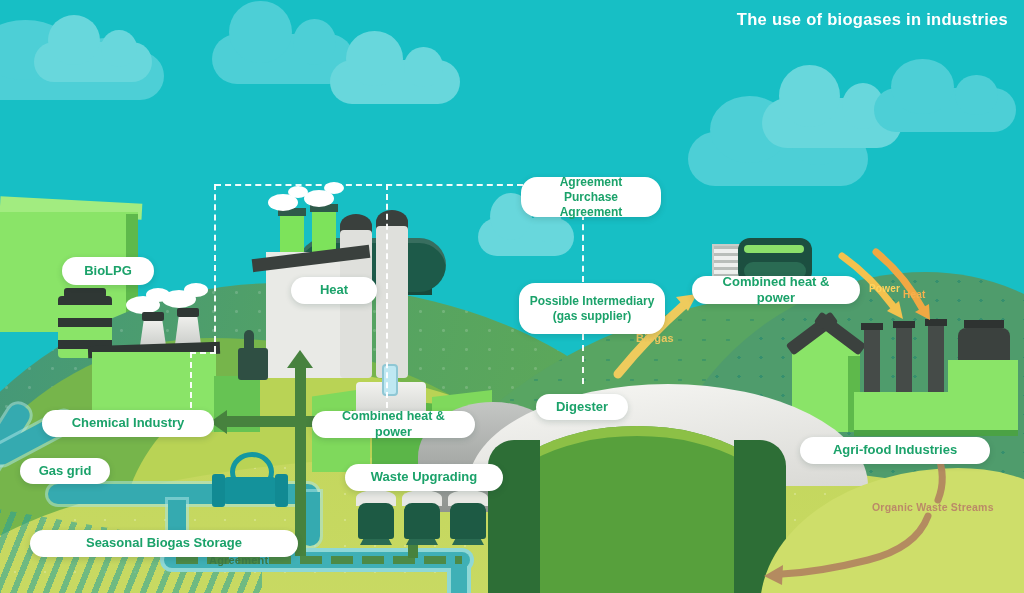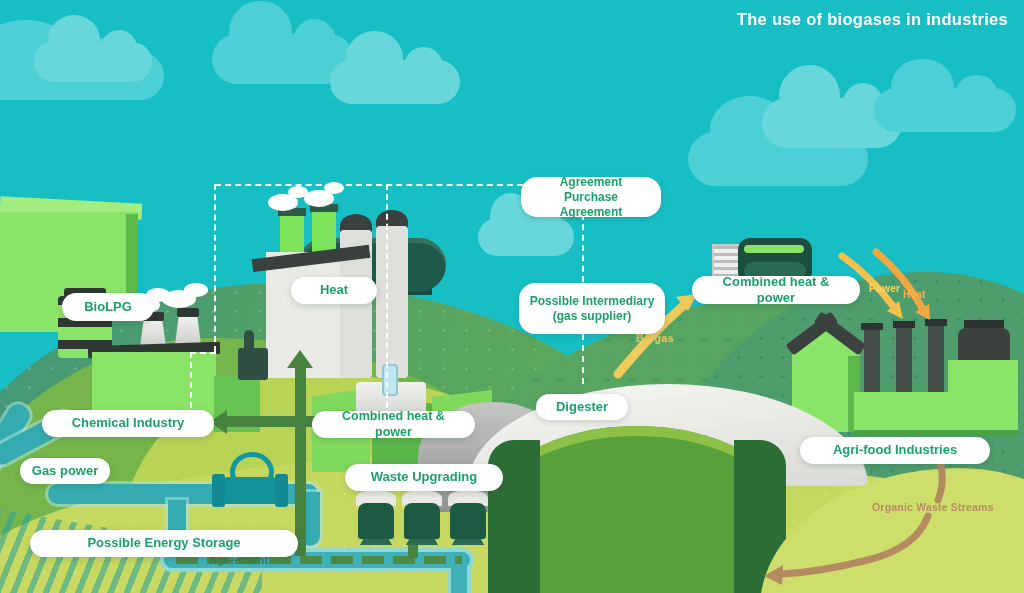--- a/index.html
+++ b/index.html
@@ -183,21 +183,21 @@
     <path d="M928 516 Q916 548 868 560 Q820 572 782 574" stroke="#b48b60" stroke-width="7" fill="none" stroke-linecap="round"></path>
     <path d="M764 576 L783 565 L782 585 Z" fill="#b48b60"></path>
   </svg>
 
   <span class="flow" style="left:636px;top:332px;color:#ecc75e;font-size:11px;">Biogas</span>
   <span class="flow" style="left:869px;top:283px;color:#ffd35c;font-size:10px;">Power</span>
   <span class="flow" style="left:903px;top:289px;color:#f6b14d;font-size:10px;">Heat</span>
   <span class="flow" style="left:209px;top:554px;color:#3e7a44;font-size:11px;">Agreement</span>
   <span class="flow" style="left:872px;top:501px;color:#bb8a68;font-size:10.5px;">Organic Waste Streams</span>
 
-  <div class="pill" style="left:62px;top:257px;width:92px;height:28px;margin-top:36px;">
+  <div class="pill" style="left:62px;top:257px;width:92px;height:28px;">
       <span>BioLPG</span>
     </div>
   <div class="pill" style="left:291px;top:277px;width:86px;height:27px;">
       <span>Heat</span>
     </div>
   <div class="pill" style="left:521px;top:177px;width:140px;height:40px;font-size:12px;">
     <span>Agreement Purchase</span>
     <span class="l2">Agreement</span>
   </div>
   <div class="pill" style="left:519px;top:283px;width:146px;height:51px;font-size:12px;">
@@ -210,25 +210,25 @@
   <div class="pill" style="left:42px;top:410px;width:172px;height:27px;">
       <span>Chemical Industry</span>
     </div>
   <div class="pill" style="left:312px;top:411px;width:163px;height:27px;font-size:12.5px;">
       <span>Combined heat &amp; power</span>
     </div>
   <div class="pill" style="left:536px;top:394px;width:92px;height:26px;">
       <span>Digester</span>
     </div>
   <div class="pill" style="left:20px;top:458px;width:90px;height:26px;">
-      <span>Gas power</span>
+      <span>Gas grid</span>
     </div>
   <div class="pill" style="left:345px;top:464px;width:158px;height:27px;">
       <span>Waste Upgrading</span>
     </div>
   <div class="pill" style="left:30px;top:530px;width:268px;height:27px;">
-      <span>Possible Energy Storage</span>
+      <span>Seasonal Biogas Storage</span>
     </div>
   <div class="pill" style="left:800px;top:437px;width:190px;height:27px;">
       <span>Agri-food Industries</span>
     </div>
 
 </div>
 
 </body></html>

